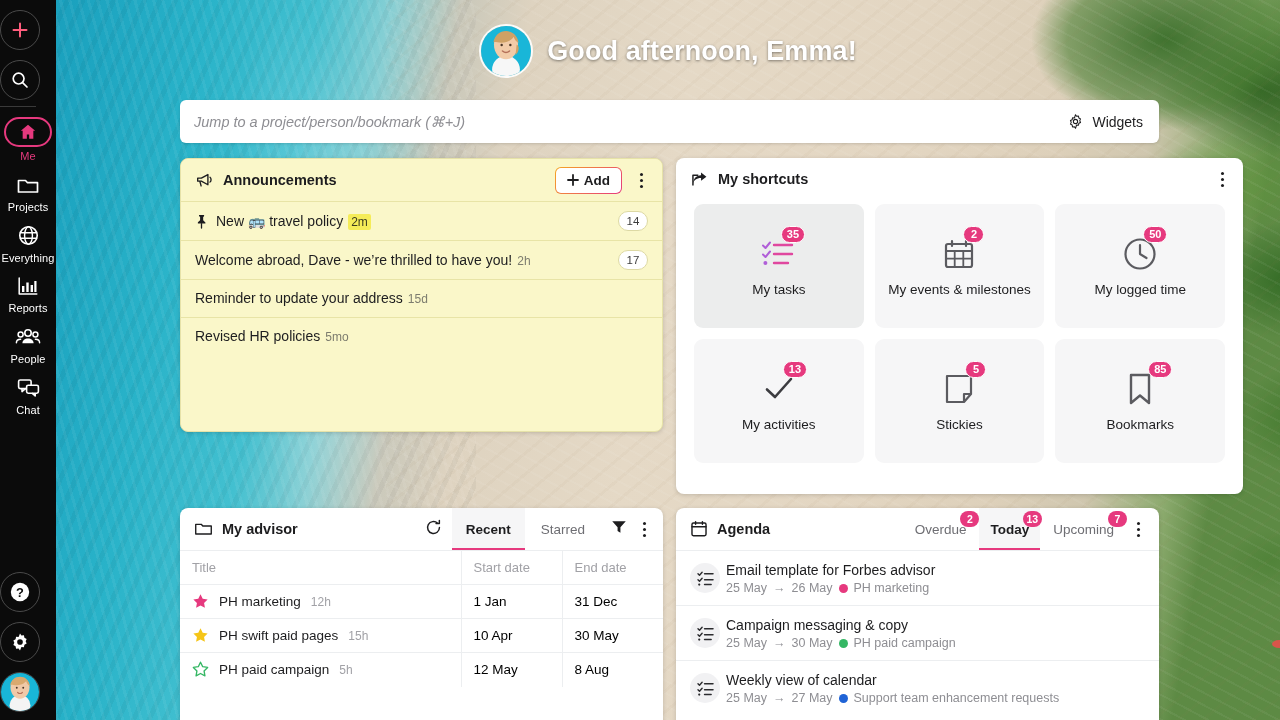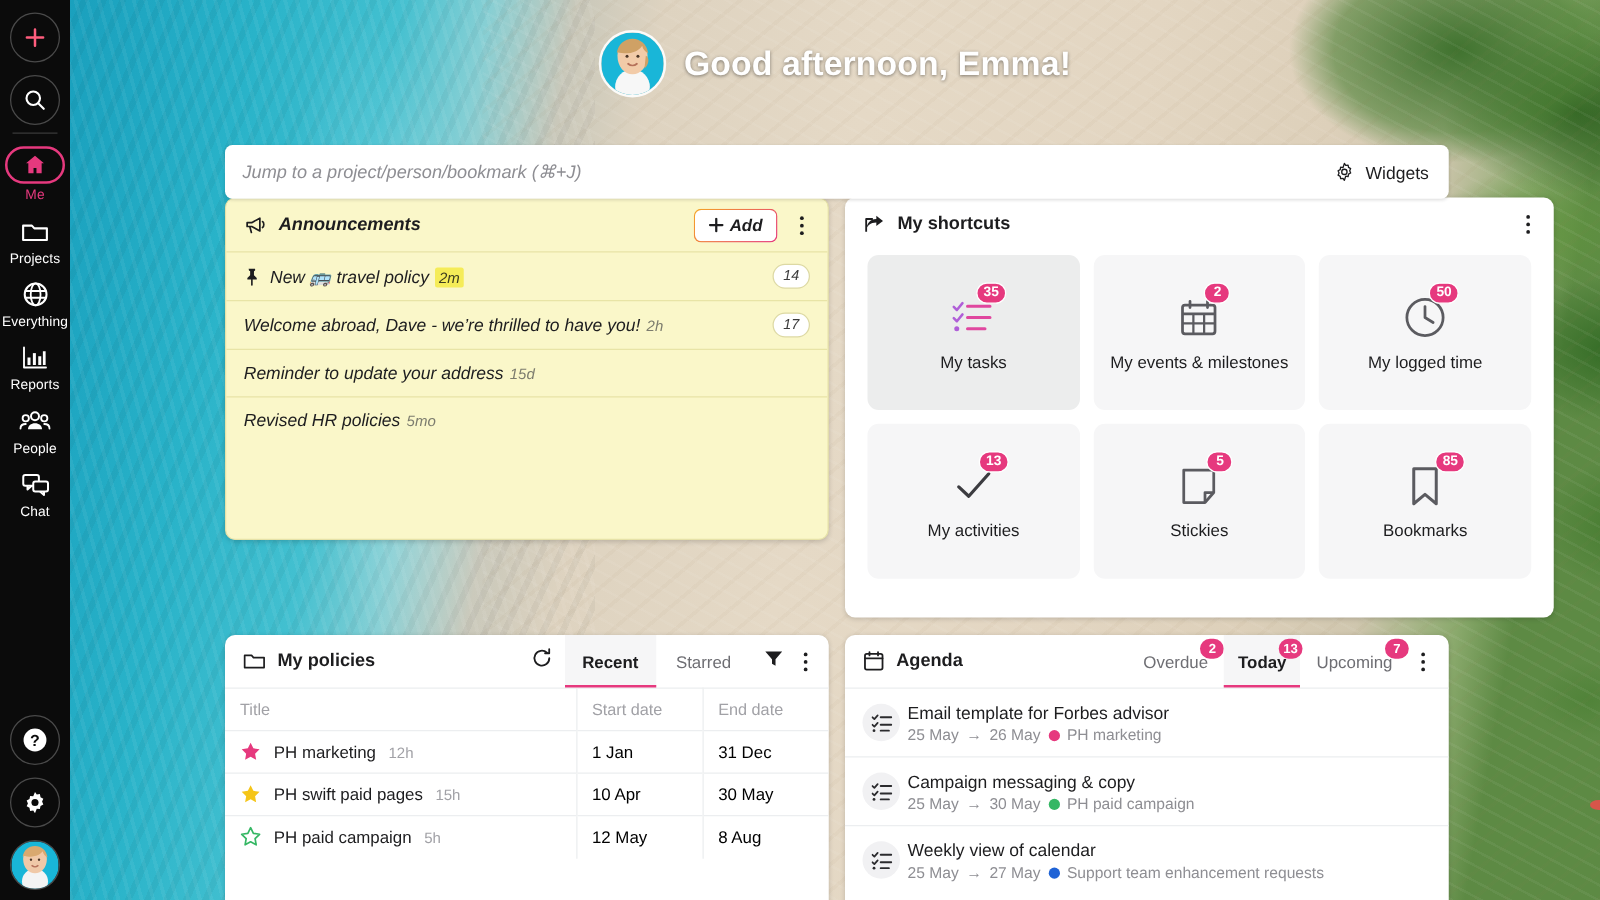--- a/index.html
+++ b/index.html
@@ -45,21 +45,21 @@
     background:
       repeating-linear-gradient(28deg, rgba(255,255,255,.05) 0 2px, rgba(0,0,0,0) 2px 11px),
       repeating-linear-gradient(-40deg, rgba(150,120,80,.045) 0 3px, rgba(0,0,0,0) 3px 16px);
   }
   #bg .spot { position:absolute; border-radius:50%; }
 
   
   #rail {
     position: absolute; left: 0; top: 0; width: 56px; height: 720px;
     background: #0b0b0b; z-index: 40;
-    display: flex; flex-direction: column; align-items: center;
+    display: flex; flex-direction: column; 
   }
   .rail-circle {
     width: 40px; height: 40px; border-radius: 50%;
     border: 1.3px solid #4a4a4a;
     display: flex; align-items: center; justify-content: center;
     color: #fff; flex: none;
   }
   .rail-div { width: 36px; height: 1px; background: #3a3a3a; margin: 6px 0 4px; }
   .rail-item {
     width: 56px; padding: 6px 0 2px; text-align: center; color: #fff;
@@ -87,21 +87,21 @@
     width: 54px; height: 54px; border-radius: 50%; overflow: hidden;
     border: 2.5px solid rgba(255,255,255,.9);
   }
   #greeting h1 {
     font-size: 27px; font-weight: 700; color: #fff; letter-spacing: .1px;
     text-shadow: 0 1px 3px rgba(0,0,0,.45);
   }
 
   
   #searchbar {
-    position: absolute; left: 180px; top: 116px; width: 979px; height: 43px;
+    position: absolute; left: 180px; top: 100px; width: 979px; height: 43px;
     background: #fff; border-radius: 6px; z-index: 20;
     display: flex; align-items: center; padding: 0 14px;
     box-shadow: 0 1px 3px rgba(0,0,0,.14);
   }
   #searchbar .ph {
     flex: 1; font-size: 14.5px; font-style: italic; color: #8e8e93;
   }
   #widgets-btn {
     display: flex; align-items: center; gap: 8px;
     font-size: 14px; color: #1d1d1f; padding: 4px 2px 4px 10px; cursor: pointer;
@@ -121,21 +121,21 @@
   }
   .kebab {
     width: 18px; height: 22px; display:flex; flex-direction:column;
     align-items:center; justify-content:center; gap:3px; cursor:pointer; flex:none;
   }
   .kebab i { width:3px; height:3px; border-radius:50%; background:#1d1d1f; display:block; }
 
   
   #announcements {
     left: 180px; top: 158px; width: 483px; height: 274px;
-    background: #faf7c9; border: 1px solid #e6e2a8; font-style: italic;
+    background: #faf7c9; border: 1px solid #e6e2a8;
   }
   #announcements .panel-head { background: #faf7c9; }
   #add-btn {
     margin-left: auto; height: 27px; padding: 0 11px; border-radius: 6px;
     background: #fff; font-size: 13.5px; font-weight: 700; color: #1d1d1f;
     display: flex; align-items: center; gap: 5px; cursor: pointer;
     border: 1.6px solid transparent;
     background-image: linear-gradient(#fff,#fff), linear-gradient(135deg,#f5a623,#e6397e);
     background-origin: border-box; background-clip: padding-box, border-box;
   }
@@ -522,21 +522,21 @@
   </div>
     </div>
 </section>
 
 <section class="panel" id="projects-panel">
   <div class="panel-head">
     <div class="panel-title">
       <svg width="19" height="16" viewBox="0 0 22 18">
         <path d="M2 3.6h6.4l1.8 2h9.8v9.2H2z" stroke="#1d1d1f" stroke-width="1.6" fill="none" stroke-linejoin="round"></path>
       </svg>
-      <span>My policies</span>
+      <span>My advisor</span>
     </div>
     <div class="ph-right">
       <div style="padding:0 8px;cursor:pointer">
         <svg width="17" height="17" viewBox="0 0 20 20">
           <path d="M17 10a7 7 0 1 1-2.2-5.1" stroke="#1d1d1f" stroke-width="1.7" fill="none" stroke-linecap="round"></path>
           <path d="M16.9 1.6v3.8h-3.9" stroke="#1d1d1f" stroke-width="1.7" fill="none" stroke-linecap="round" stroke-linejoin="round"></path>
         </svg>
       </div>
       <div class="tab active">
         <span>Recent</span>

